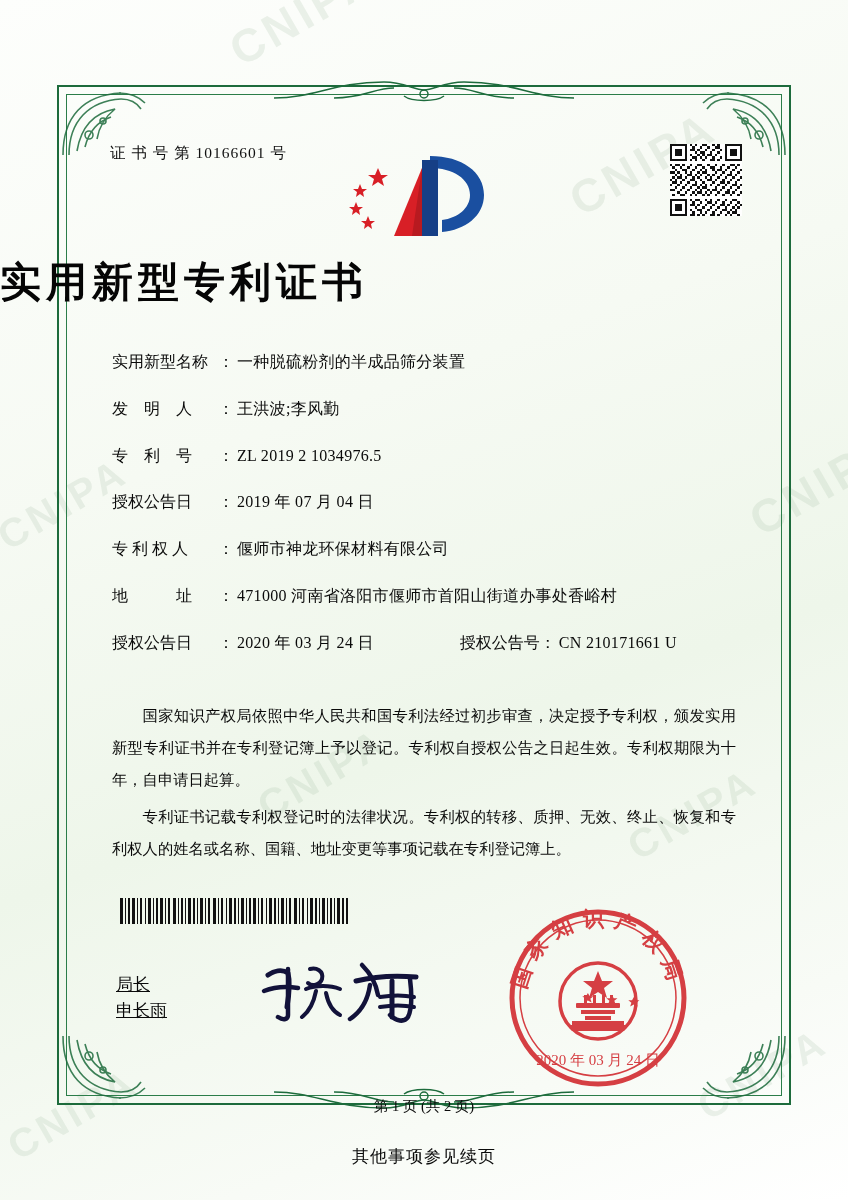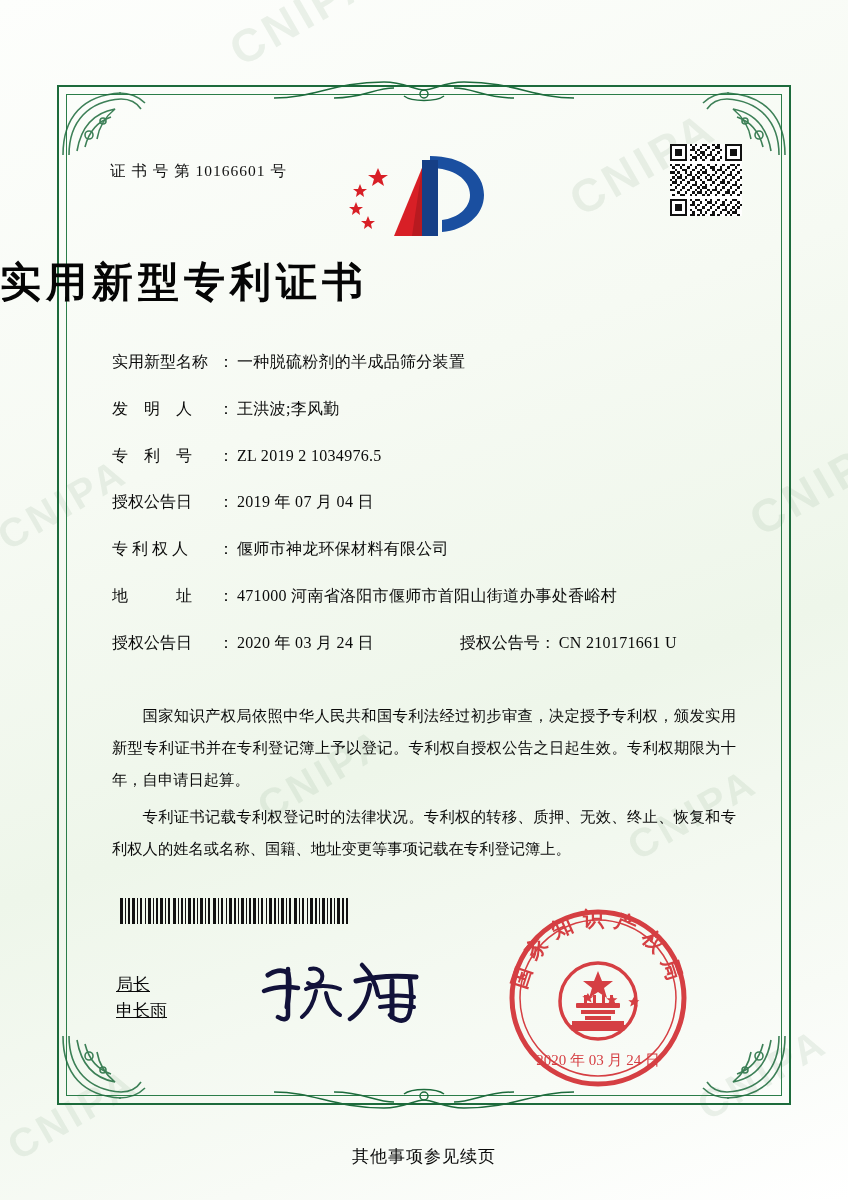--- a/index.html
+++ b/index.html
@@ -90,21 +90,20 @@
 
   
   .cert-number {
     position: absolute;
     left: 110px;
     top: 143px;
     font-size: 15.5px;
     color: #111;
     letter-spacing: 1px;
     font-family: "Liberation Serif", serif;
-    margin-top: 18px;
   }
 
   .qr {
     position: absolute;
     right: 106px;
     top: 144px;
     width: 72px;
     height: 72px;
   }
 
@@ -731,15 +730,16 @@
           <rect x="4" y="-6" width="3" height="8"></rect>
           <rect x="12" y="-6" width="3" height="8"></rect>
           <rect x="-26" y="20" width="52" height="4"></rect>
           <path d="M-30 24 L30 24 L26 30 L-26 30 Z"></path>
         </g>
       </g>
       <text x="93" y="160" text-anchor="middle" font-family="'Liberation Serif',serif" font-size="15" fill="#d1262b">2020 年 03 月 24 日</text>
     </g>
   </svg>
 
+  <div class="page-num">第 1 页 (共 2 页)</div>
   <div class="footer-note">其他事项参见续页</div>
 
 </div>
 
 </body></html>

